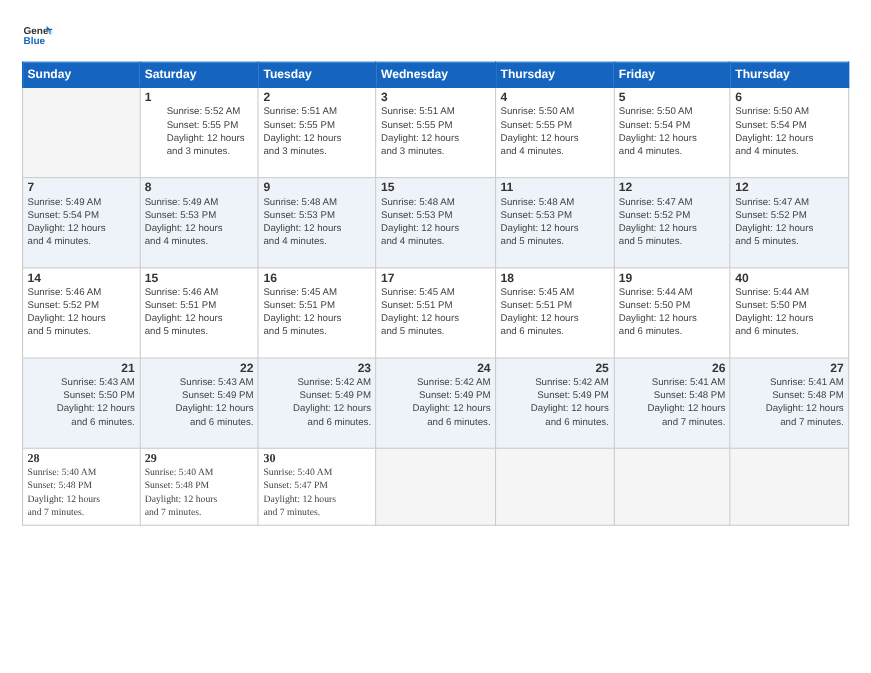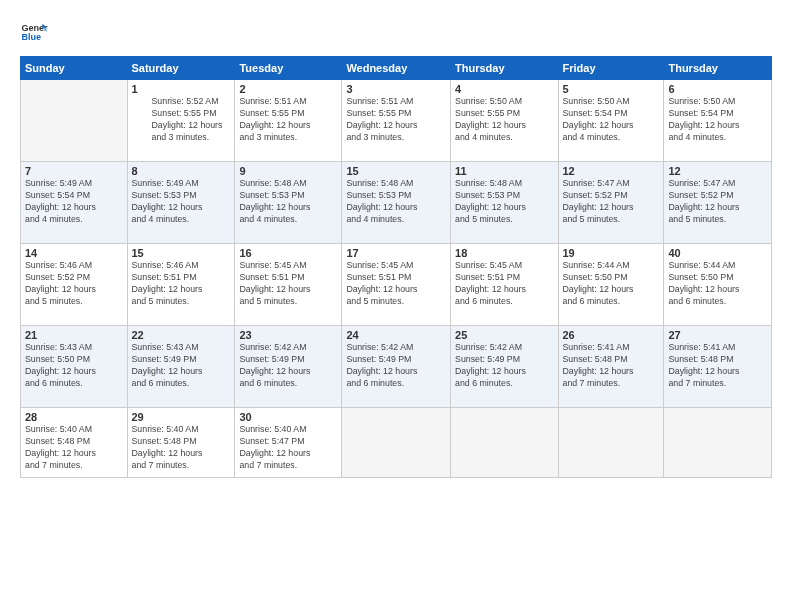--- a/index.html
+++ b/index.html
@@ -256,21 +256,21 @@
 and 6 minutes.</div>
           </td>
           <td>
             <span class="day-num">40</span>
             <div class="day-info" style="white-space: pre-line;">Sunrise: 5:44 AM
 Sunset: 5:50 PM
 Daylight: 12 hours
 and 6 minutes.</div>
           </td>
         </tr>
-        <tr style="background: rgb(238, 242, 249);">
+        <tr style="background: rgb(238, 242, 249); text-align: right;">
           <td>
             <span class="day-num">21</span>
             <div class="day-info" style="white-space: pre-line;">Sunrise: 5:43 AM
 Sunset: 5:50 PM
 Daylight: 12 hours
 and 6 minutes.</div>
           </td>
           <td>
             <span class="day-num">22</span>
             <div class="day-info" style="white-space: pre-line;">Sunrise: 5:43 AM
@@ -307,21 +307,21 @@
 and 7 minutes.</div>
           </td>
           <td>
             <span class="day-num">27</span>
             <div class="day-info" style="white-space: pre-line;">Sunrise: 5:41 AM
 Sunset: 5:48 PM
 Daylight: 12 hours
 and 7 minutes.</div>
           </td>
         </tr>
-        <tr style="background: rgb(255, 255, 255);">
+        <tr style="background: rgb(255, 255, 255); font-family: Liberation Serif, serif;">
           <td>
             <span class="day-num">28</span>
             <div class="day-info" style="white-space: pre-line;">Sunrise: 5:40 AM
 Sunset: 5:48 PM
 Daylight: 12 hours
 and 7 minutes.</div>
           </td>
           <td>
             <span class="day-num">29</span>
             <div class="day-info" style="white-space: pre-line;">Sunrise: 5:40 AM

